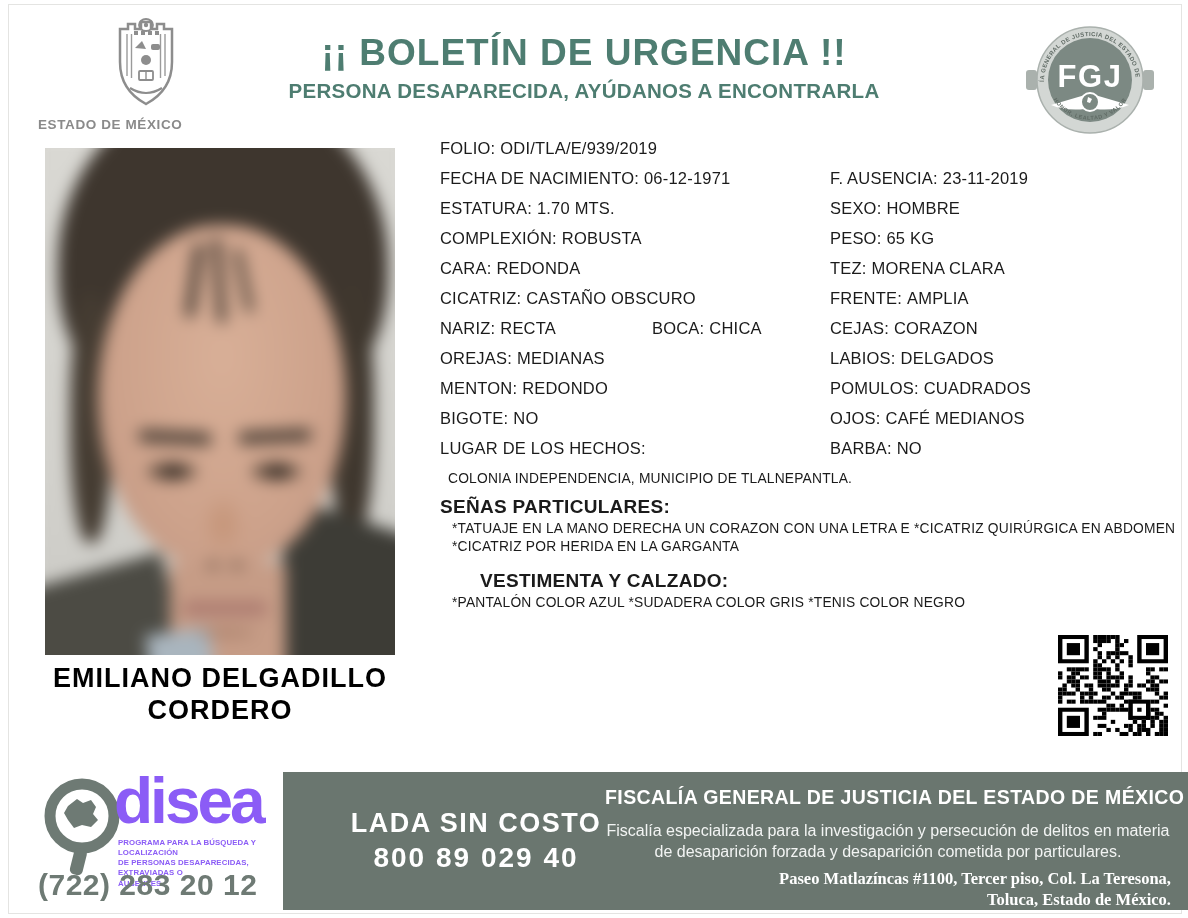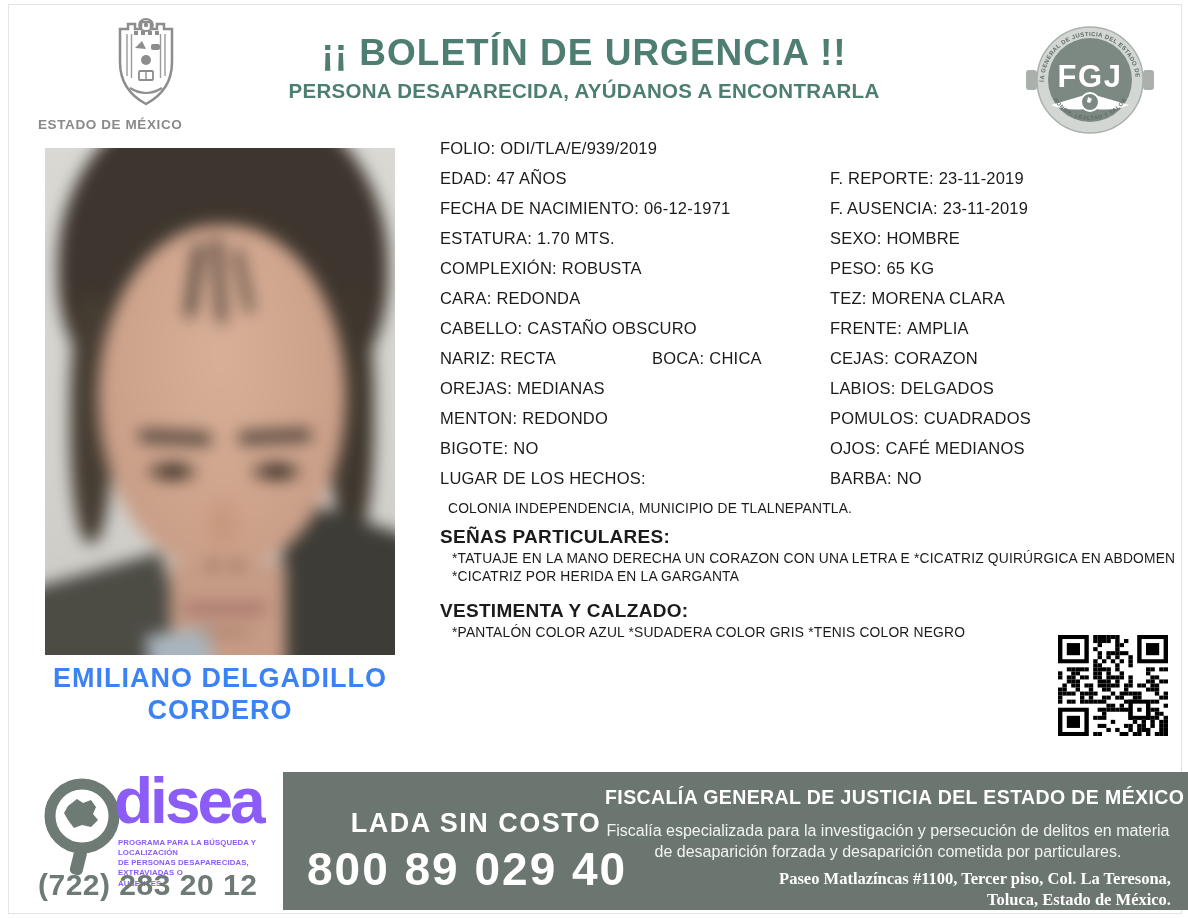--- a/index.html
+++ b/index.html
@@ -38,42 +38,42 @@
   .ph-nose{left:172px;top:360px;width:42px;height:62px;background:radial-gradient(ellipse,#c59579 10%,rgba(197,149,121,0) 75%);border-radius:50%;}
   .ph-nostril{width:14px;height:8px;background:#7d604f;border-radius:50%;top:428px;}
   .ph-mouth{left:152px;top:468px;width:86px;height:15px;background:#ad7c71;border-radius:8px;}
   .ph-chin{left:165px;top:495px;width:60px;height:10px;background:rgba(150,110,90,.5);border-radius:50%;}
   .ph-neck{left:140px;top:430px;width:116px;height:110px;background:#c69c86;}
   .ph-jacketL{left:-20px;top:440px;width:170px;height:120px;background:#4c4b44;transform:rotate(-16deg);}
   .ph-jacketR{left:240px;top:390px;width:170px;height:170px;background:#3d3c36;transform:rotate(18deg);}
   .ph-shirt{left:118px;top:498px;width:64px;height:45px;background:#a9b5be;transform:rotate(-8deg);}
 
   .person-name{position:absolute;left:30px;top:662px;width:380px;text-align:center;
-    font-size:27px;font-weight:800;letter-spacing:1px;line-height:1.2;color:#3b82f6;}
+    font-size:27px;font-weight:800;letter-spacing:1px;line-height:1.2;color:#000000;}
 
   
   .details{position:absolute;left:440px;top:139px;width:720px;}
   .detail-row{position:relative;height:30px;font-size:16.5px;letter-spacing:.2px;white-space:nowrap;}
   .pair .lbl{font-weight:normal;text-align:right;}
   .pair .val{margin-left:5px;}
   .pair2{position:absolute;left:212px;top:0;}
   .rightpair{position:absolute;left:390px;top:0;}
   .lugar-detail{font-size:13.8px;margin:2px 0 0 8px;letter-spacing:.2px;white-space:nowrap;}
   .sec-heading{font-size:19px;font-weight:800;letter-spacing:.3px;}
   .senas-heading{margin-top:10px;}
-  .vest-heading{margin-top:16px;}
+  .vest-heading{margin-top:16px;margin-left:40px;}
   .sec-lines{margin-left:12px;margin-top:3px;}
   .sec-lines div{font-size:13.8px;letter-spacing:.2px;margin-top:3px;white-space:nowrap;}
 
   .qr{position:absolute;left:1058px;top:635px;width:110px;height:101px;}
 
   
   .footer-band{position:absolute;left:283px;top:772px;width:905px;height:138px;background:#6a766f;color:#fff;}
   .lada-label{position:absolute;left:28px;top:36px;width:330px;text-align:center;font-size:27px;font-weight:800;letter-spacing:1.5px;white-space:nowrap;}
-  .lada-phone{position:absolute;left:24px;top:70px;width:338px;text-align:left;font-size:46px;font-weight:800;letter-spacing:2px;white-space:nowrap;}
+  .lada-phone{position:absolute;left:24px;top:70px;width:338px;text-align:center;font-size:28px;font-weight:800;letter-spacing:2px;white-space:nowrap;}
   .fisc-title{position:absolute;left:322px;top:14px;width:566px;text-align:center;font-size:19.5px;font-weight:800;letter-spacing:.4px;white-space:nowrap;}
   .fisc-desc{position:absolute;left:322px;top:48px;width:566px;text-align:center;font-size:16px;line-height:1.32;color:#f2f4f3;}
   .fisc-addr{position:absolute;left:322px;top:97px;width:566px;text-align:right;font-size:16.5px;font-weight:800;line-height:1.25;font-family:Liberation Serif, serif;}
 
   .odisea{position:absolute;left:38px;top:778px;width:250px;height:92px;color:#8b5cf6;}
   .odisea-word{position:absolute;left:76px;top:-14px;font-size:64px;font-weight:800;letter-spacing:-3px;}
   .odisea-program{position:absolute;left:80px;top:60px;width:175px;font-size:7.8px;font-weight:bold;line-height:1.3;letter-spacing:.1px;}
   .odisea-phone{position:absolute;left:38px;top:868px;width:250px;font-size:30px;font-weight:800;letter-spacing:.5px;color:#6e7a74;white-space:nowrap;}
 </style>
 </head>
@@ -172,26 +172,25 @@
 </div>
 
 <div class="person-name">
     <div>EMILIANO DELGADILLO</div>
     <div>CORDERO</div>
   </div>
 
 <div class="details">
   <div id="detail-rows">
       <div class="detail-row"><span class="pair"><span class="lbl">FOLIO:</span><span class="val">ODI/TLA/E/939/2019</span></span></div>
-      <div class="detail-row"><span class="pair"><span class="lbl">EDAD:</span><span class="val">47 AÑOS</span></span><span class="pair rightpair"><span class="lbl">F. REPORTE:</span><span class="val">23-11-2019</span></span></div>
       <div class="detail-row"><span class="pair"><span class="lbl">FECHA DE NACIMIENTO:</span><span class="val">06-12-1971</span></span><span class="pair rightpair"><span class="lbl">F. AUSENCIA:</span><span class="val">23-11-2019</span></span></div>
       <div class="detail-row"><span class="pair"><span class="lbl">ESTATURA:</span><span class="val">1.70 MTS.</span></span><span class="pair rightpair"><span class="lbl">SEXO:</span><span class="val">HOMBRE</span></span></div>
       <div class="detail-row"><span class="pair"><span class="lbl">COMPLEXIÓN:</span><span class="val">ROBUSTA</span></span><span class="pair rightpair"><span class="lbl">PESO:</span><span class="val">65 KG</span></span></div>
       <div class="detail-row"><span class="pair"><span class="lbl">CARA:</span><span class="val">REDONDA</span></span><span class="pair rightpair"><span class="lbl">TEZ:</span><span class="val">MORENA CLARA</span></span></div>
-      <div class="detail-row"><span class="pair"><span class="lbl">CABELLO:</span><span class="val">CASTAÑO OBSCURO</span></span><span class="pair rightpair"><span class="lbl">FRENTE:</span><span class="val">AMPLIA</span></span></div>
+      <div class="detail-row"><span class="pair"><span class="lbl">CICATRIZ:</span><span class="val">CASTAÑO OBSCURO</span></span><span class="pair rightpair"><span class="lbl">FRENTE:</span><span class="val">AMPLIA</span></span></div>
       <div class="detail-row"><span class="pair"><span class="lbl">NARIZ:</span><span class="val">RECTA</span></span><span class="pair pair2"><span class="lbl">BOCA:</span><span class="val">CHICA</span></span><span class="pair rightpair"><span class="lbl">CEJAS:</span><span class="val">CORAZON</span></span></div>
       <div class="detail-row"><span class="pair"><span class="lbl">OREJAS:</span><span class="val">MEDIANAS</span></span><span class="pair rightpair"><span class="lbl">LABIOS:</span><span class="val">DELGADOS</span></span></div>
       <div class="detail-row"><span class="pair"><span class="lbl">MENTON:</span><span class="val">REDONDO</span></span><span class="pair rightpair"><span class="lbl">POMULOS:</span><span class="val">CUADRADOS</span></span></div>
       <div class="detail-row"><span class="pair"><span class="lbl">BIGOTE:</span><span class="val">NO</span></span><span class="pair rightpair"><span class="lbl">OJOS:</span><span class="val">CAFÉ MEDIANOS</span></span></div>
       <div class="detail-row"><span class="pair"><span class="lbl">LUGAR DE LOS HECHOS:</span><span class="val"></span></span><span class="pair rightpair"><span class="lbl">BARBA:</span><span class="val">NO</span></span></div>
     </div>
   <div class="lugar-detail">COLONIA INDEPENDENCIA, MUNICIPIO DE TLALNEPANTLA.</div>
   <div class="sec-heading senas-heading">SEÑAS PARTICULARES:</div>
   <div class="sec-lines">
       <div>*TATUAJE EN LA MANO DERECHA UN CORAZON CON UNA LETRA E *CICATRIZ QUIRÚRGICA EN ABDOMEN</div>

